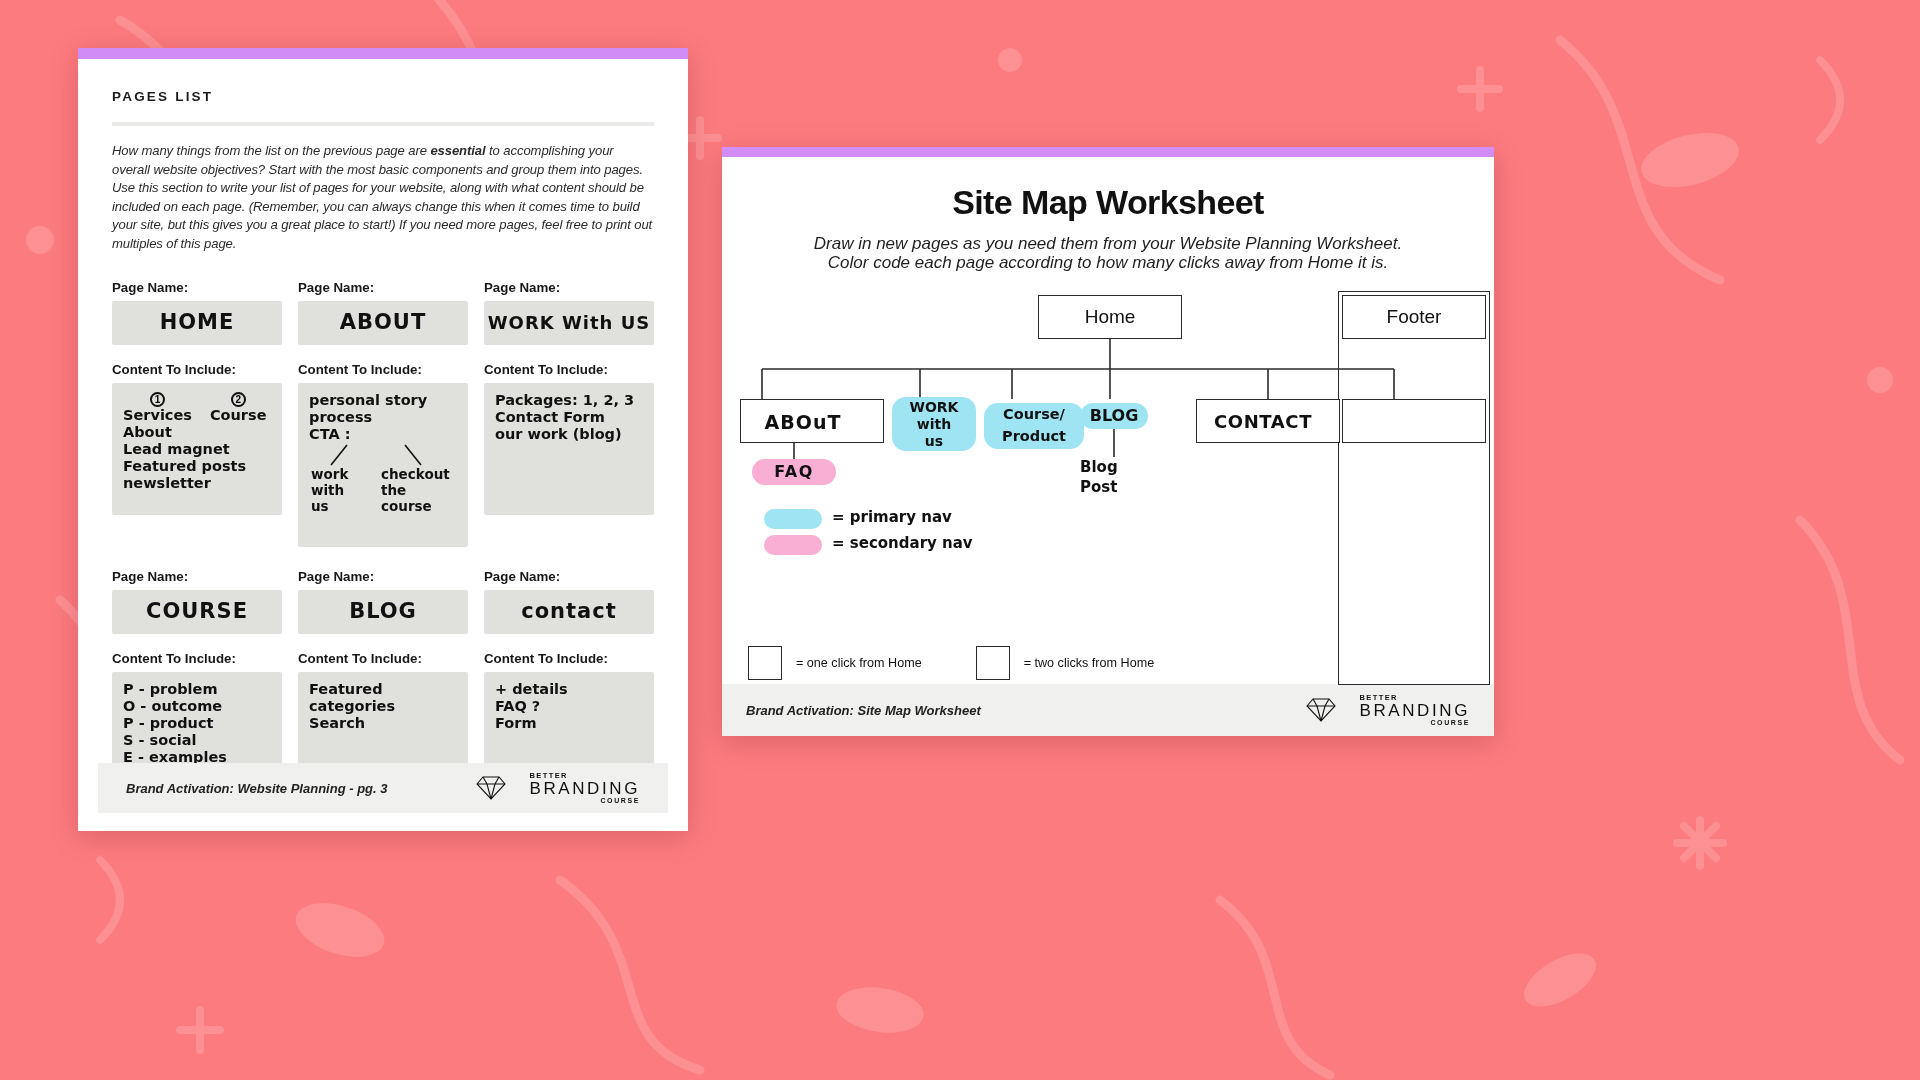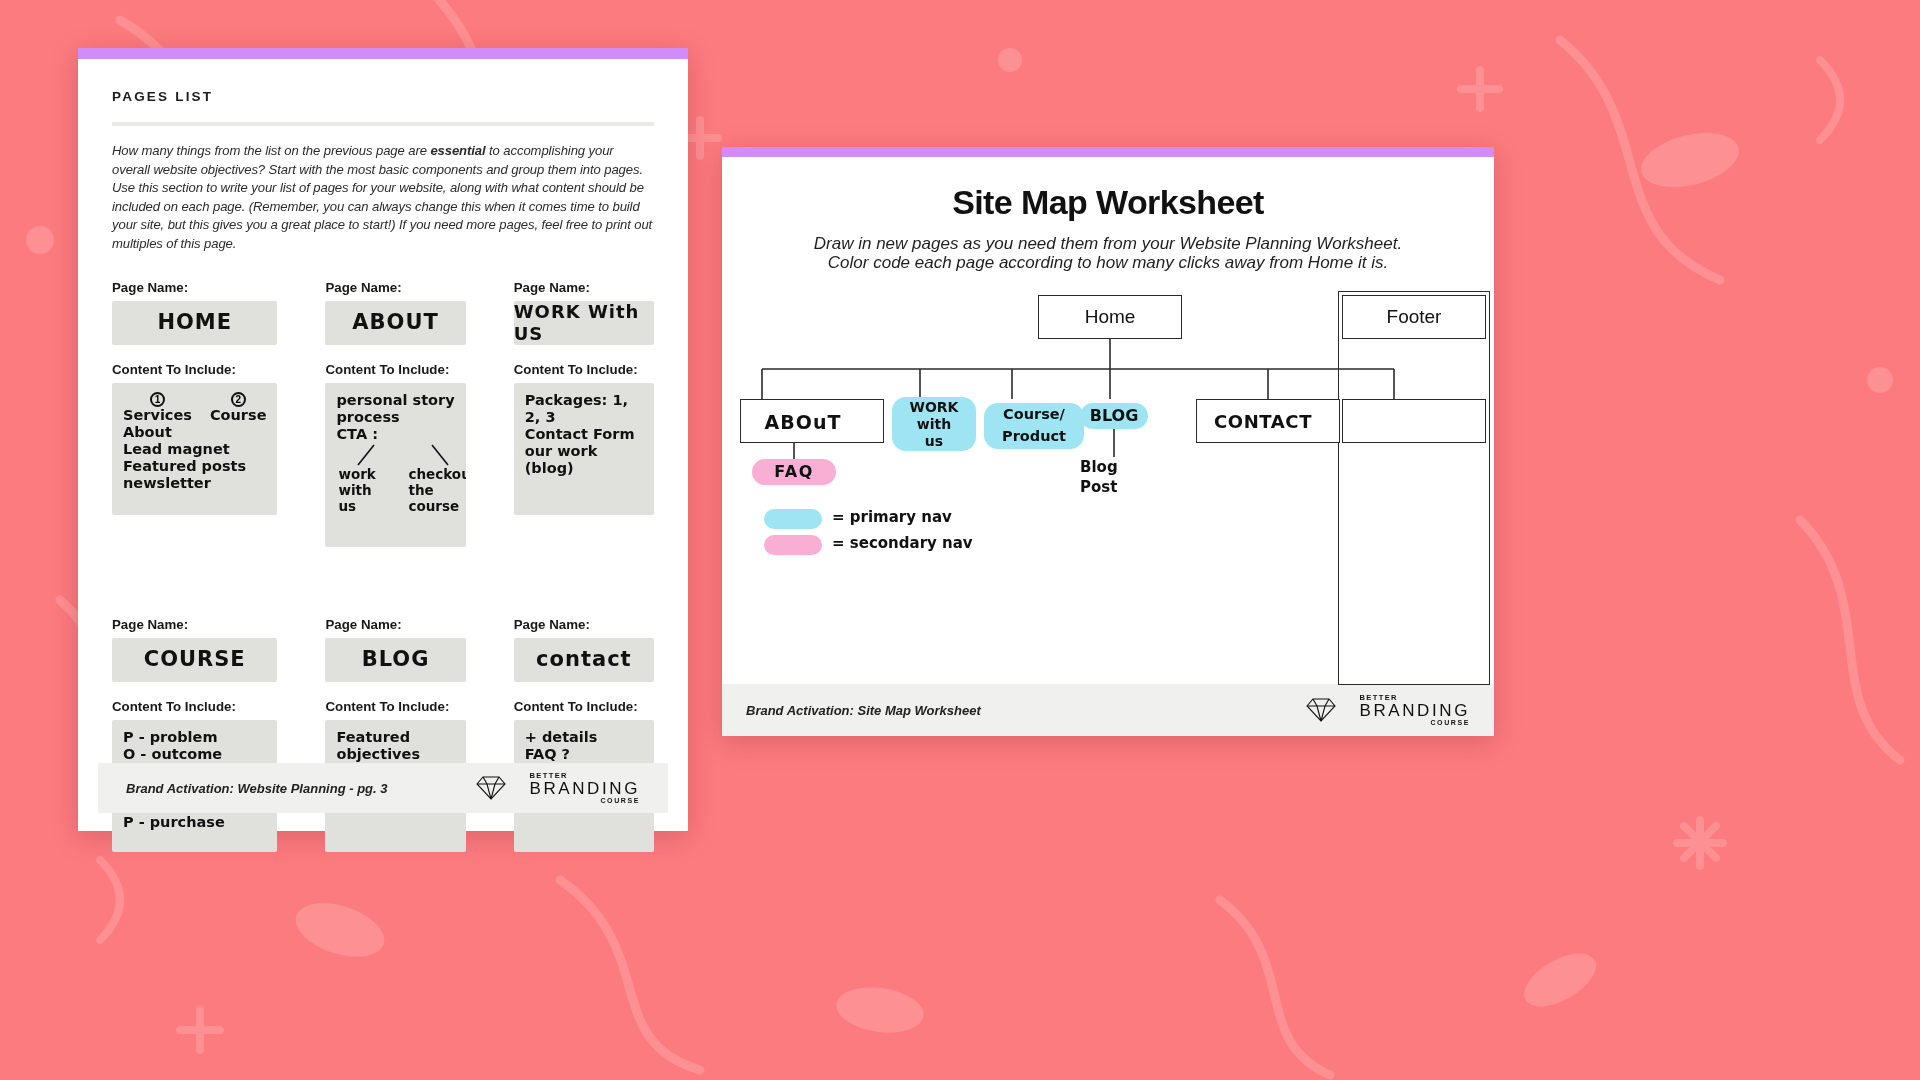--- a/index.html
+++ b/index.html
@@ -37,21 +37,21 @@
   .rule { height: 4px; background: #e9e9e7; width:100%; margin-bottom: 16px; }
 
   .intro {
     font-size: 13.1px; font-style: italic; line-height: 18.6px;
     color: #2b2b2b; letter-spacing: -0.1px;
   }
   .intro b { font-weight: 700; font-style: italic; }
 
   .grid-pages {
     display: grid; grid-template-columns: repeat(3, 1fr);
-    column-gap: 16px; row-gap: 0; margin-top: 26px; gap: 48px;
+    column-gap: 16px; row-gap: 0; margin-top: 26px;
   }
   .field-label {
     font-size: 13.3px; font-weight: 700; color: #181818; margin-bottom: 6px;
   }
   .input-box {
     background: #e0e0dc; height: 44px; border-radius: 2px;
     display: flex; align-items: center; justify-content: center;
     margin-bottom: 17px;
   }
   .hand {
@@ -271,21 +271,21 @@
       </div>
 
       <div class="cell">
         <div class="field-label">Page Name:</div>
         <div class="input-box">
           <span class="hand page-name-hand">BLOG</span>
         </div>
         <div class="field-label">Content To Include:</div>
         <div class="content-box">
           <div class="hand content-lines">Featured</div>
-          <div class="hand content-lines">objectives</div>
+          <div class="hand content-lines">categories</div>
           <div class="hand content-lines">Search</div>
         </div>
       </div>
 
       <div class="cell">
         <div class="field-label">Page Name:</div>
         <div class="input-box">
           <span class="hand page-name-hand">contact</span>
         </div>
         <div class="field-label">Content To Include:</div>
@@ -382,20 +382,27 @@
 
     <div class="hl-text" style="left:358px; top:300px; width:80px; font-size:15px; line-height:20px; white-space:pre; text-align:left;">Blog
 Post</div>
 
     <div class="legend-sw cyan" style="left:42px; top:352px; width:58px; height:20px; background:#9fe4f2;"></div>
     <div class="hl-text" style="left:110px; top:348px; width:230px; font-size:15px; line-height:24px; text-align:left;">= primary nav</div>
 
     <div class="legend-sw pink" style="left:42px; top:378px; width:58px; height:20px; background:#f9aed4;"></div>
     <div class="hl-text" style="left:110px; top:374px; width:250px; font-size:15px; line-height:24px; text-align:left;">= secondary nav</div>
 
+    <div class="legend-bottom">
+      <span class="clickbox"></span>
+      <span class="lbl">= one click from Home</span>
+      <span class="legend-gap"></span>
+      <span class="clickbox"></span>
+      <span class="lbl">= two clicks from Home</span>
+    </div>
   </div>
 
   <div class="sheet-footer">
     <span class="footer-text">Brand Activation: Site Map Worksheet</span>
     <span class="brand-lockup">
       <svg width="34" height="26" viewBox="0 0 34 26">
         <g fill="none" stroke="#111" stroke-width="1.1">
           <path d="M3 9 L9 2 L25 2 L31 9 L17 24 Z"></path>
           <path d="M3 9 L31 9 M9 2 L13 9 L17 24 M25 2 L21 9 L17 24 M13 9 L21 9"></path>
         </g>

